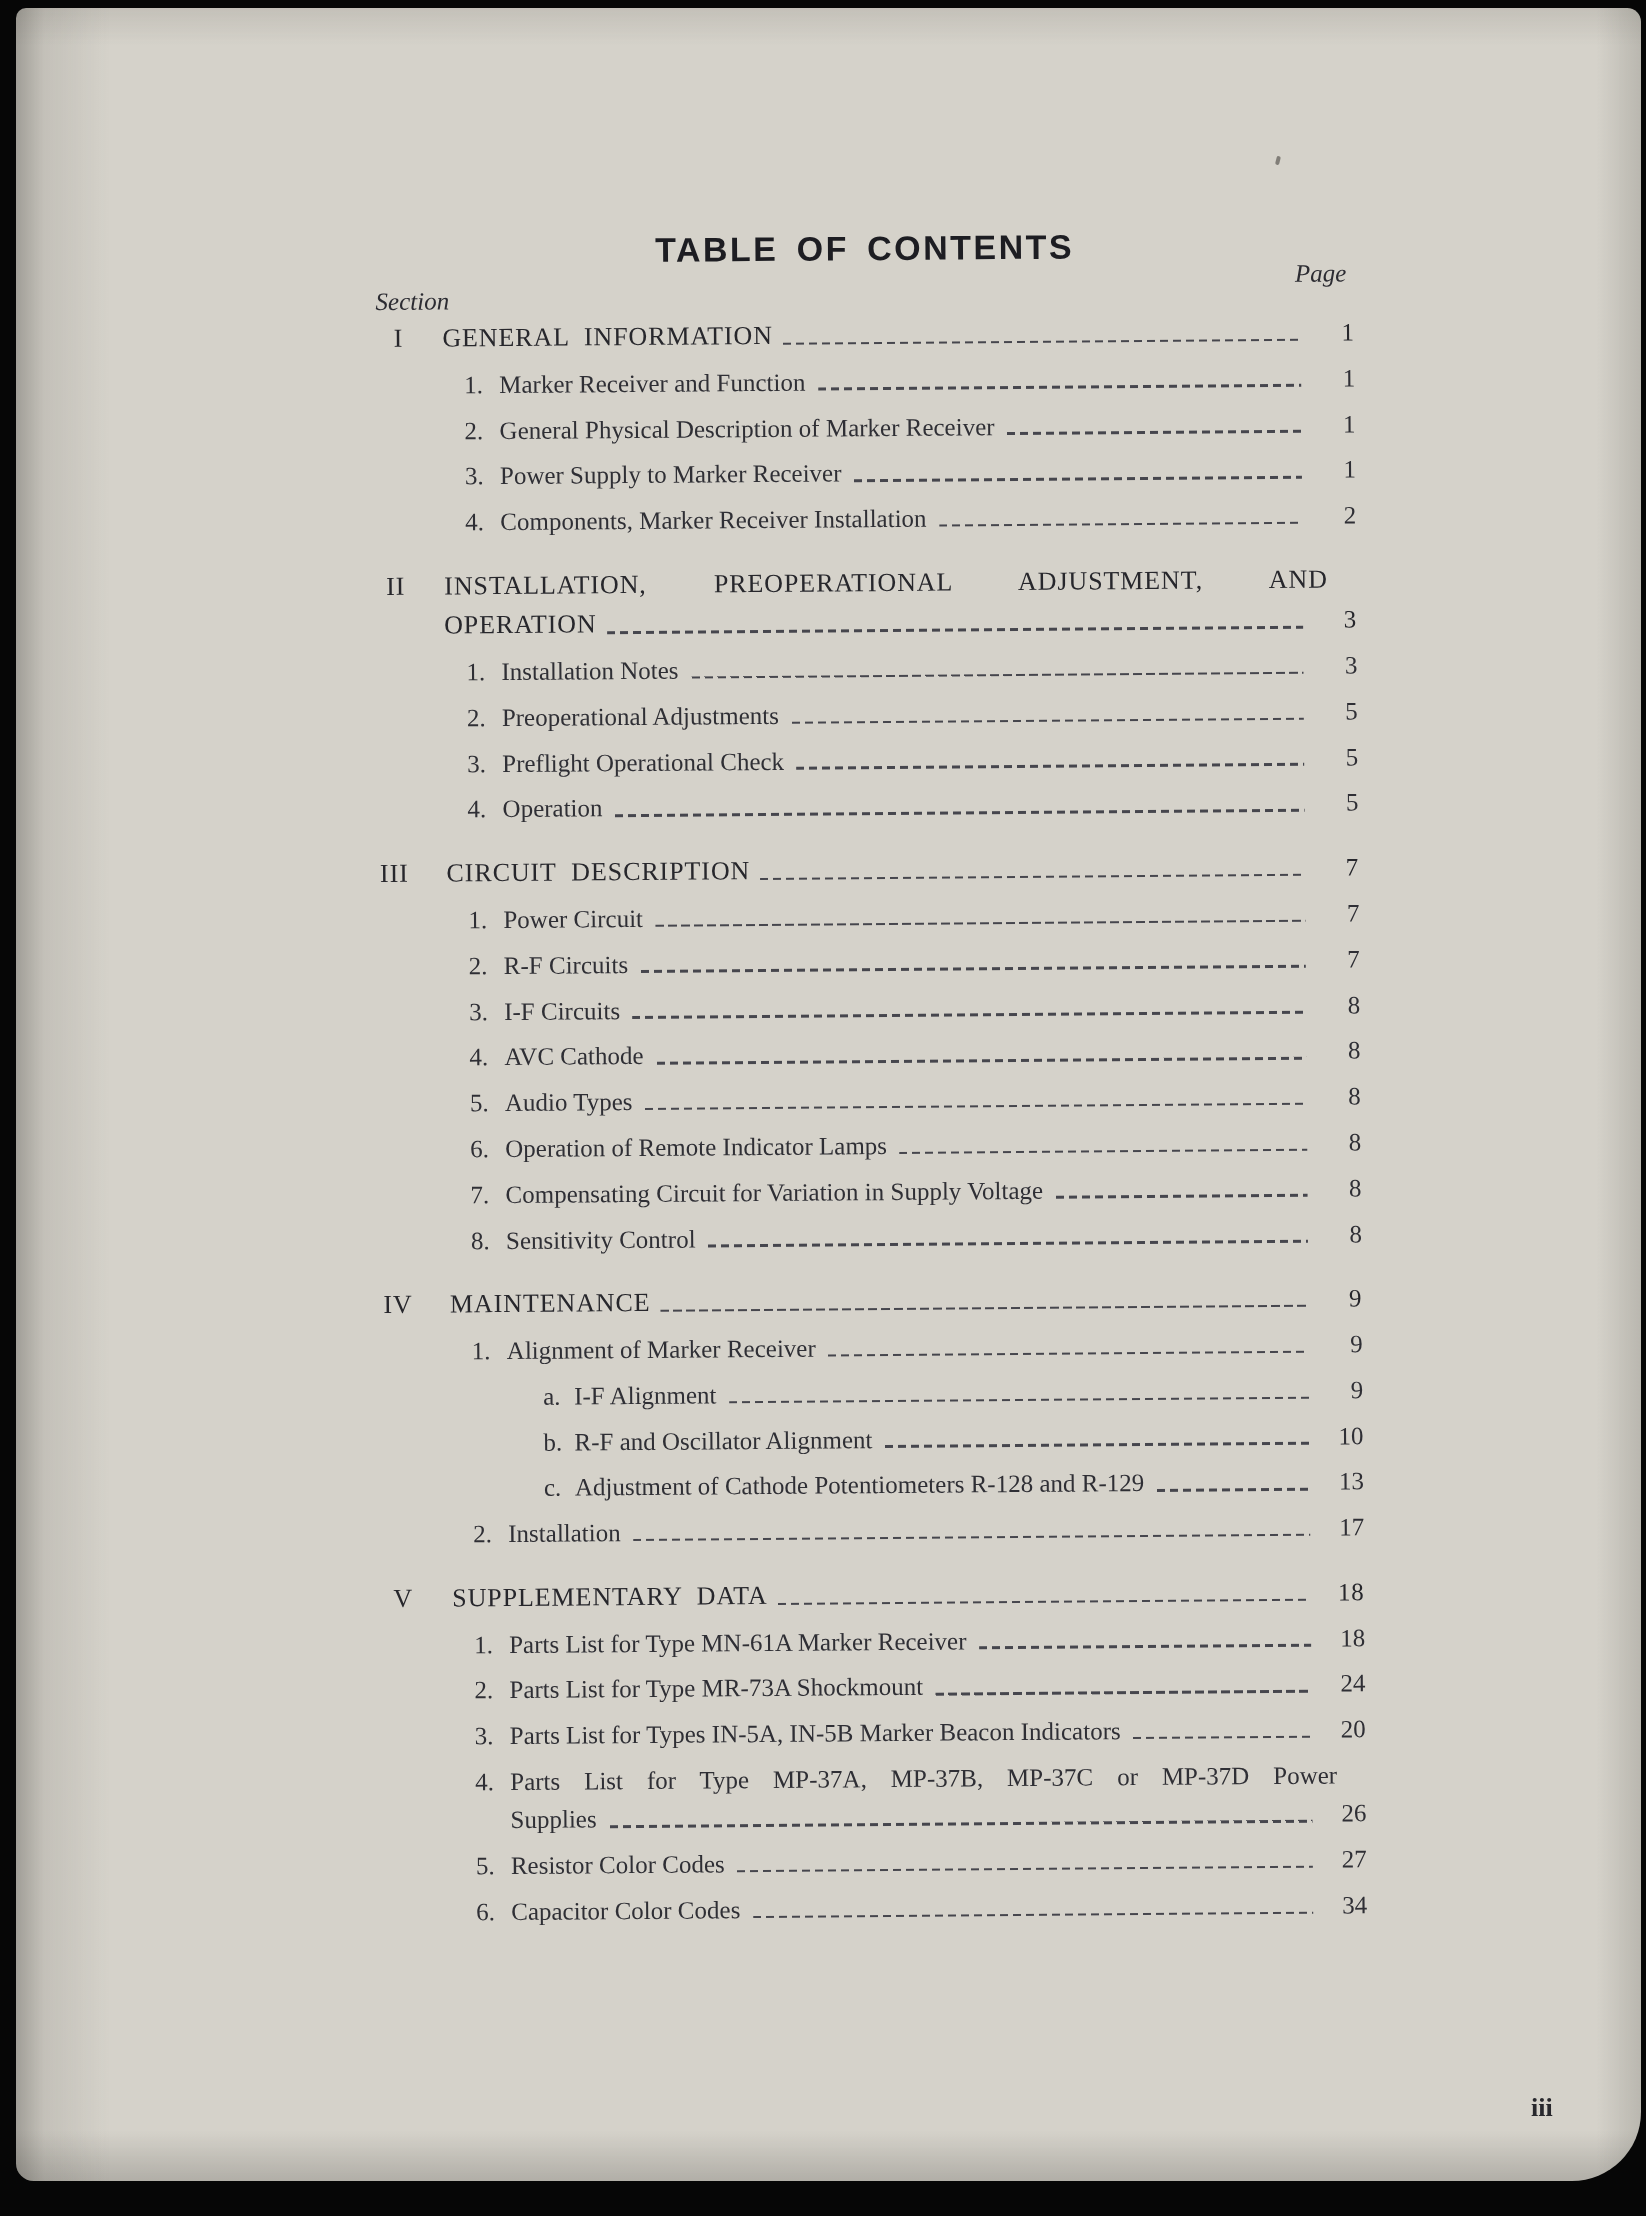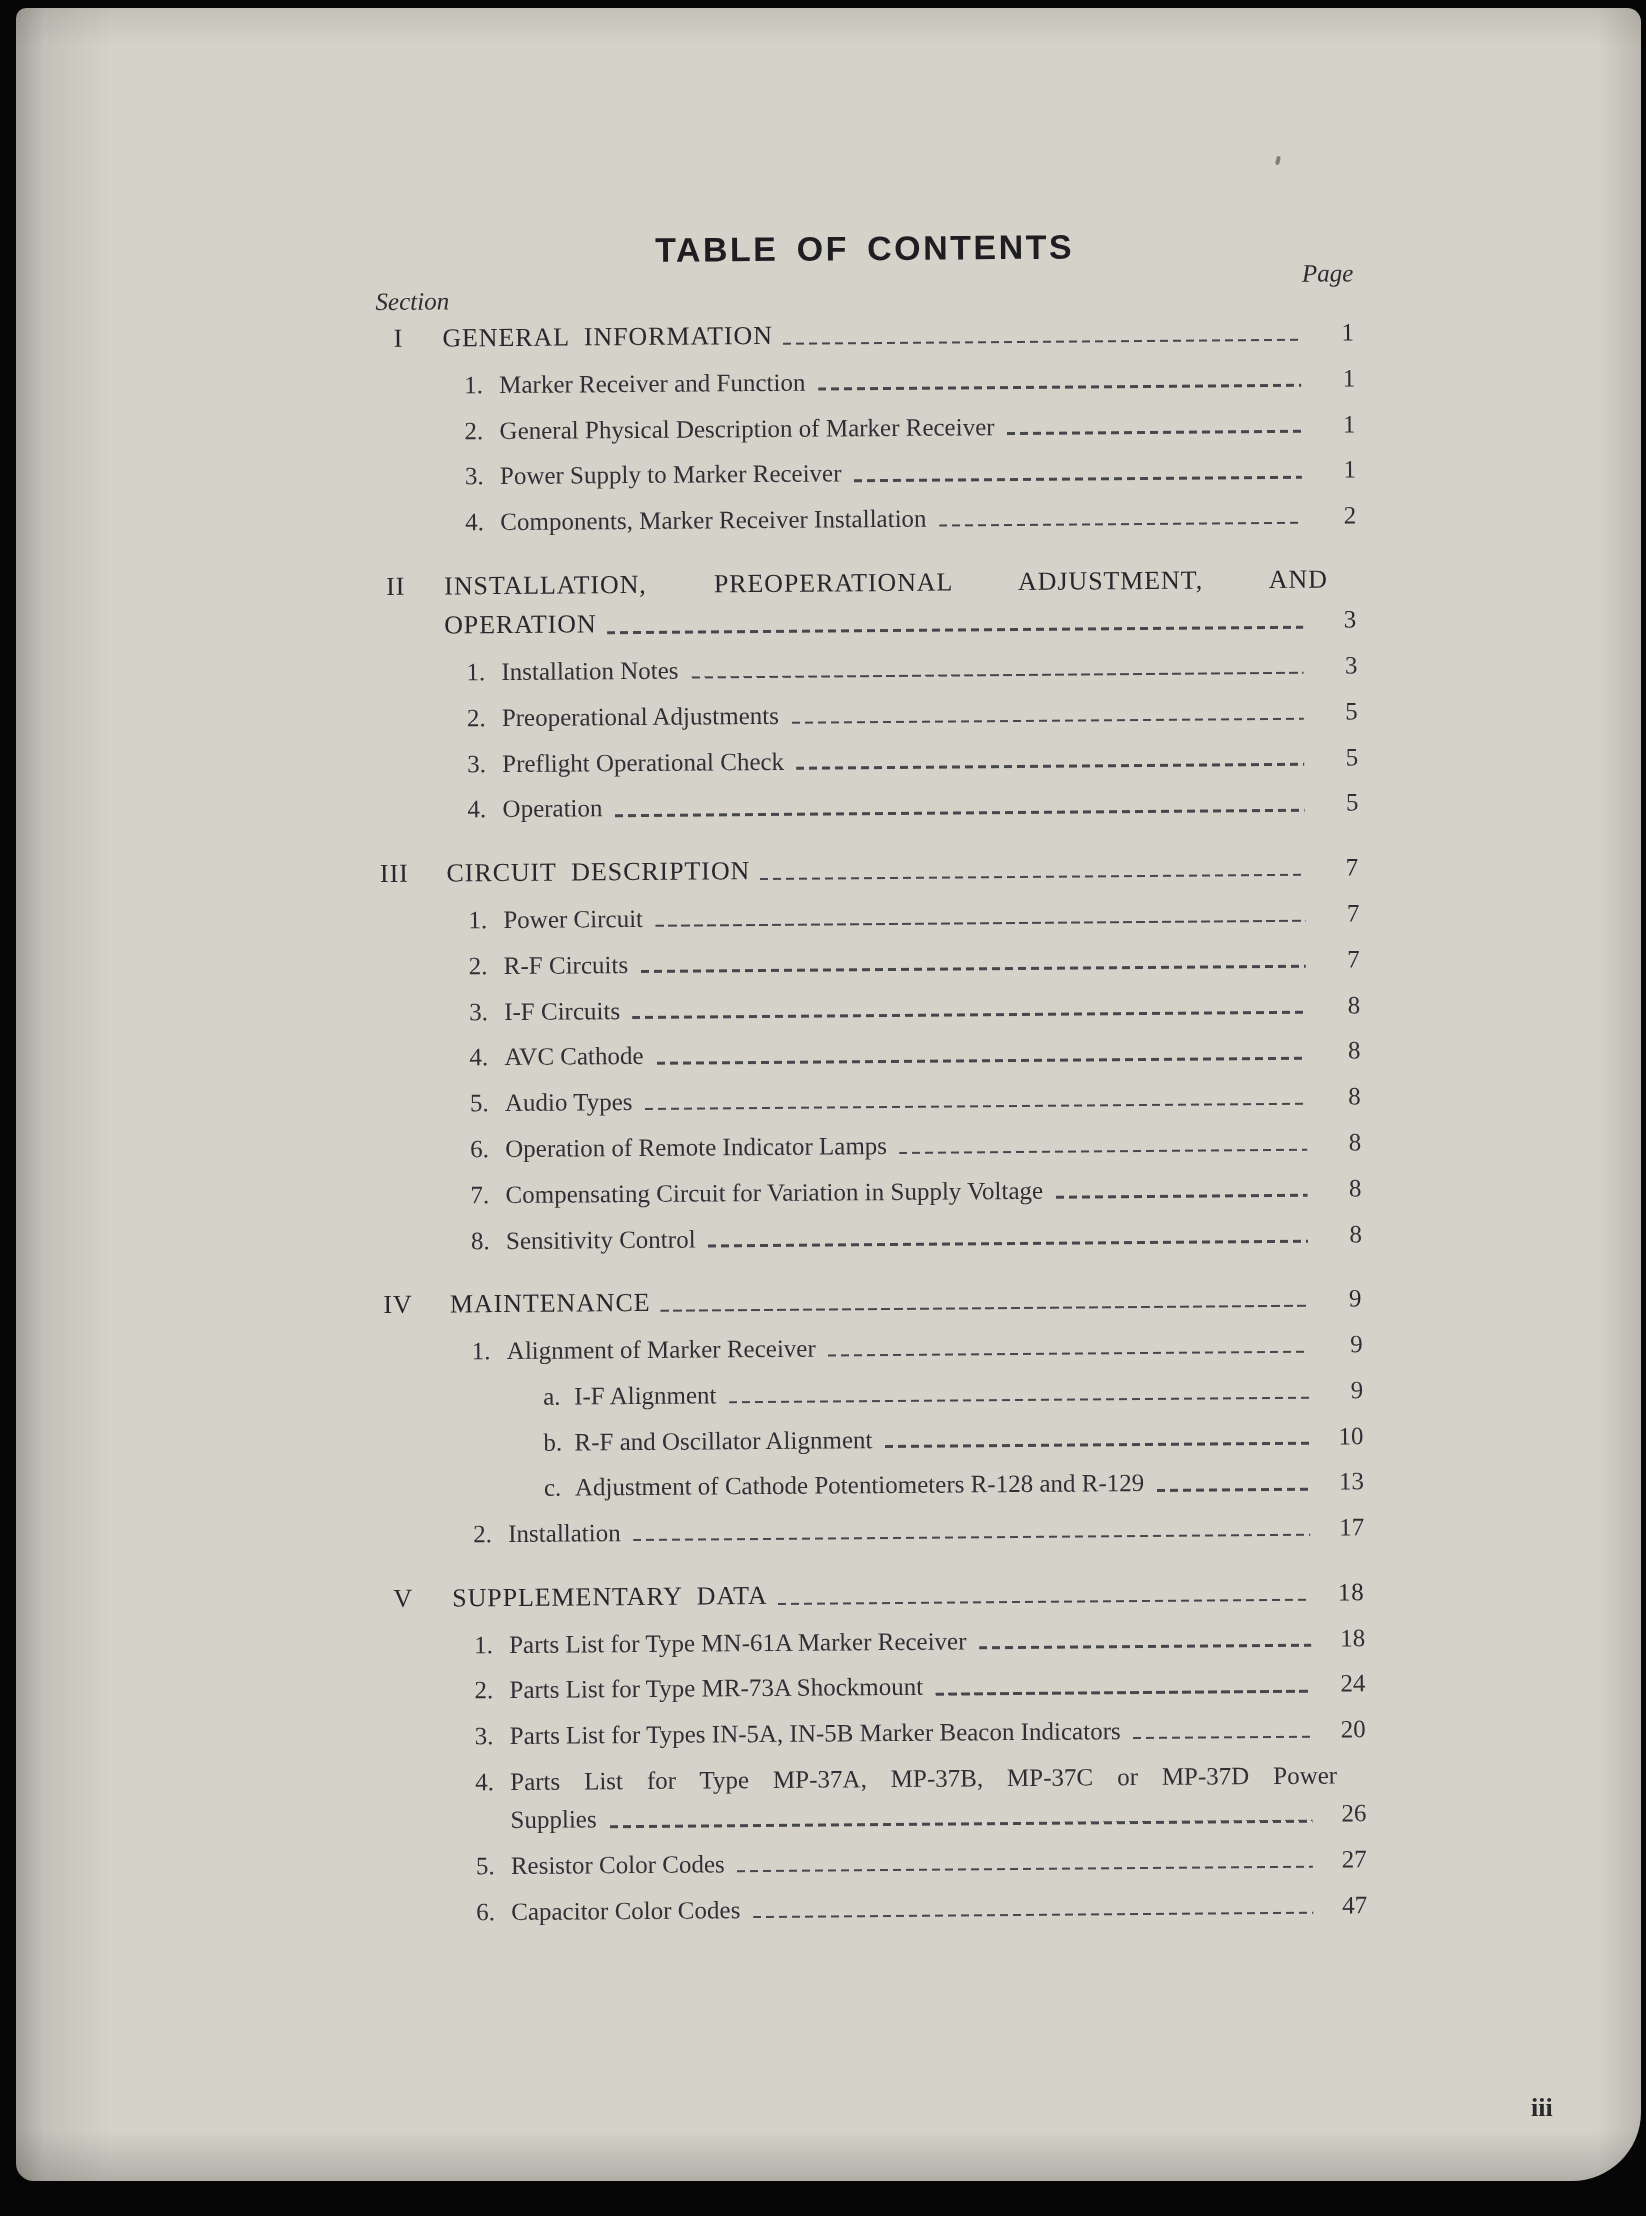--- a/index.html
+++ b/index.html
@@ -61,21 +61,21 @@
     .head-row {
       display: flex;
       justify-content: space-between;
       align-items: flex-end;
       font-style: italic;
       font-size: 25px;
       color: #2c2c32;
     }
     .page-label {
       transform: translateY(-21px);
-      margin-right: 1px;
+      margin-right: 8px;
     }
     .row {
       display: flex;
       align-items: flex-end;
       font-size: 25px;
       line-height: 1.18;
       margin-top: 16.3px;
       color: #2f2f35;
     }
     .row.section {
@@ -344,19 +344,19 @@
   <div class="row item">
     <span class="num">5.</span>
     <span class="label">Resistor Color Codes</span>
     <span class="leader"></span>
     <span class="page-num">27</span>
   </div>
   <div class="row item">
     <span class="num">6.</span>
     <span class="label">Capacitor Color Codes</span>
     <span class="leader"></span>
-    <span class="page-num">47</span>
+    <span class="page-num">34</span>
   </div>
 
 </div>
 
 <div class="folio">iii</div>
 
 
 </body></html>

